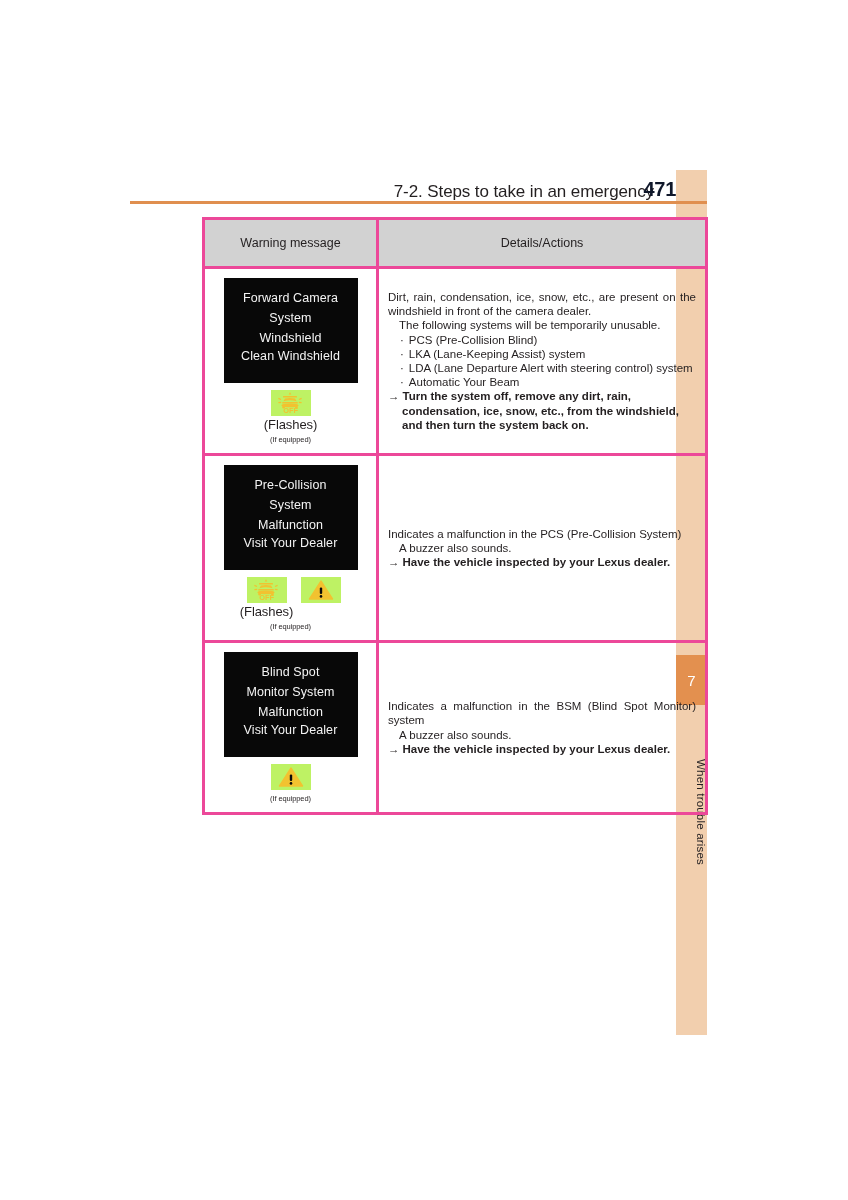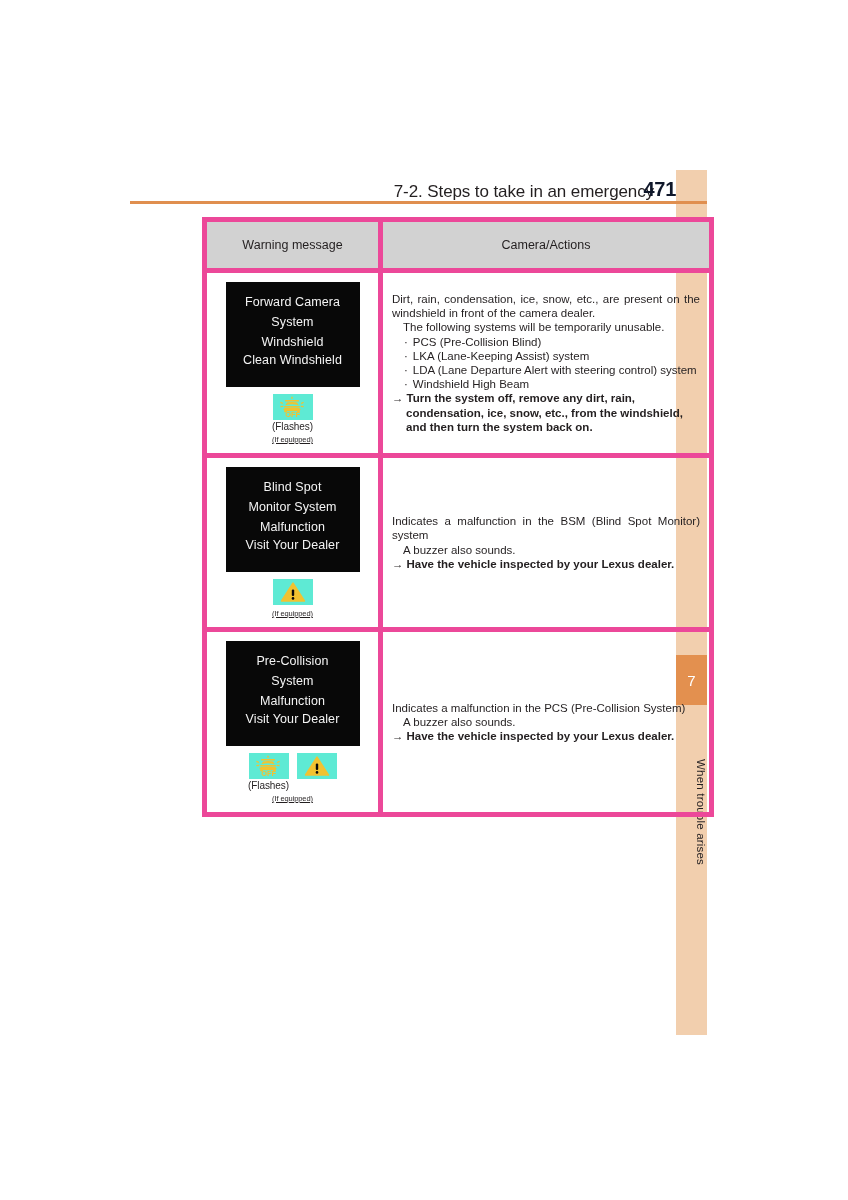--- a/index.html
+++ b/index.html
@@ -101,21 +101,21 @@
   
   .warn-table {
     position: absolute;
     left: 202px;
     top: 217px;
     width: 461px;
     border-collapse: collapse;
     table-layout: fixed;
   }
   .warn-table td, .warn-table th {
-    border: 5px solid #ec4899;
+    border: 3px solid #ec4899;
     vertical-align: middle;
     padding: 9px;
   }
   .warn-table th {
     background: #d2d2d2;
     font-weight: normal;
     font-size: 12.5px;
     height: 28px;
     color: #231f20;
   }
@@ -167,41 +167,40 @@
     min-height: 26px;
   }
   .icon-wrap {
     display: flex;
     flex-direction: column;
     align-items: center;
   }
   .icon-box {
     width: 40px;
     height: 26px;
-    background: #5eead4;
+    background: #bef264;
     display: flex;
     align-items: center;
     justify-content: center;
     position: relative;
   }
   .icon-caption {
-    font-size: 10px;
+    font-size: 13px;
     color: #231f20;
     margin-top: 1px;
     letter-spacing: -0.1px;
   }
   .icon-caption.blank { visibility: hidden; }
 
   .if-equipped {
     font-size: 7.5px;
     color: #231f20;
     margin-top: 3px;
     letter-spacing: -0.1px;
     text-align: center;
-    text-decoration: underline;
   }
 
   
   .det-cell {
     padding: 6px 6px 6px 5px;
     font-size: 11.5px;
     line-height: 14.2px;
     color: #231f20;
     text-align: justify;
   }
@@ -234,21 +233,21 @@
 <div class="page-header">
   <span class="header-title">7-2. Steps to take in an emergency</span>
   <span class="header-pagenum">471</span>
 </div>
 <div class="header-rule"></div>
 
 <table class="warn-table">
   <thead>
     <tr>
       <th class="col-msg">Warning message</th>
-      <th class="col-det">Camera/Actions</th>
+      <th class="col-det">Details/Actions</th>
     </tr>
   </thead>
   <tbody>
 
     <tr>
       <td class="msg-cell">
         <div class="display-panel">
           <div class="display-line">Forward Camera</div>
           <div class="display-line">System</div>
           <div class="display-line">Windshield</div>
@@ -276,51 +275,22 @@
           </div>
         </div>
         <div class="if-equipped">(If equipped)</div>
       </td>
       <td class="det-cell">
         <p class="det-p">Dirt, rain, condensation, ice, snow, etc., are present on the windshield in front of the camera dealer.</p>
         <p class="det-indent">The following systems will be temporarily unusable.</p>
         <p class="det-bullet"><span class="dot">·</span><span>PCS (Pre-Collision Blind)</span></p>
         <p class="det-bullet"><span class="dot">·</span><span>LKA (Lane-Keeping Assist) system</span></p>
         <p class="det-bullet"><span class="dot">·</span><span>LDA (Lane Departure Alert with steering control) system</span></p>
-        <p class="det-bullet"><span class="dot">·</span><span>Windshield High Beam</span></p>
+        <p class="det-bullet"><span class="dot">·</span><span>Automatic Your Beam</span></p>
         <p class="det-arrow"><span class="arw">→</span><span>Turn the system off, remove any dirt, rain, condensation, ice, snow, etc., from the windshield, and then turn the system back on.</span></p>
-      </td>
-    </tr>
-
-    <tr>
-      <td class="msg-cell">
-        <div class="display-panel">
-          <div class="display-line">Blind Spot</div>
-          <div class="display-line">Monitor System</div>
-          <div class="display-line">Malfunction</div>
-          <div class="display-bottom">Visit Your Dealer</div>
-        </div>
-        <div class="icon-row">
-          <div class="icon-wrap">
-            <div class="icon-box">
-              <svg width="34" height="24" viewBox="0 0 34 24">
-                <path d="M17 3.2 L28.4 21.0 L5.6 21.0 Z" fill="#f2c230" stroke="#f2c230" stroke-width="1.6" stroke-linejoin="round"></path>
-                <rect x="15.8" y="9.4" width="2.4" height="6.6" rx="1.1" fill="#0a0a0a"></rect>
-                <circle cx="17" cy="18.4" r="1.3" fill="#0a0a0a"></circle>
-              </svg>
-            </div>
-            <div class="icon-caption blank"></div>
-          </div>
-        </div>
-        <div class="if-equipped">(If equipped)</div>
-      </td>
-      <td class="det-cell centered">
-        <p class="det-p">Indicates a malfunction in the BSM (Blind Spot Monitor) system</p>
-        <p class="det-indent">A buzzer also sounds.</p>
-        <p class="det-arrow"><span class="arw">→</span><span>Have the vehicle inspected by your Lexus dealer.</span></p>
       </td>
     </tr>
 
     <tr>
       <td class="msg-cell">
         <div class="display-panel">
           <div class="display-line">Pre-Collision</div>
           <div class="display-line">System</div>
           <div class="display-line">Malfunction</div>
           <div class="display-bottom">Visit Your Dealer</div>
@@ -358,14 +328,43 @@
         </div>
         <div class="if-equipped">(If equipped)</div>
       </td>
       <td class="det-cell centered">
         <p class="det-p">Indicates a malfunction in the PCS (Pre-Collision System)</p>
         <p class="det-indent">A buzzer also sounds.</p>
         <p class="det-arrow"><span class="arw">→</span><span>Have the vehicle inspected by your Lexus dealer.</span></p>
       </td>
     </tr>
 
+    <tr>
+      <td class="msg-cell">
+        <div class="display-panel">
+          <div class="display-line">Blind Spot</div>
+          <div class="display-line">Monitor System</div>
+          <div class="display-line">Malfunction</div>
+          <div class="display-bottom">Visit Your Dealer</div>
+        </div>
+        <div class="icon-row">
+          <div class="icon-wrap">
+            <div class="icon-box">
+              <svg width="34" height="24" viewBox="0 0 34 24">
+                <path d="M17 3.2 L28.4 21.0 L5.6 21.0 Z" fill="#f2c230" stroke="#f2c230" stroke-width="1.6" stroke-linejoin="round"></path>
+                <rect x="15.8" y="9.4" width="2.4" height="6.6" rx="1.1" fill="#0a0a0a"></rect>
+                <circle cx="17" cy="18.4" r="1.3" fill="#0a0a0a"></circle>
+              </svg>
+            </div>
+            <div class="icon-caption blank"></div>
+          </div>
+        </div>
+        <div class="if-equipped">(If equipped)</div>
+      </td>
+      <td class="det-cell centered">
+        <p class="det-p">Indicates a malfunction in the BSM (Blind Spot Monitor) system</p>
+        <p class="det-indent">A buzzer also sounds.</p>
+        <p class="det-arrow"><span class="arw">→</span><span>Have the vehicle inspected by your Lexus dealer.</span></p>
+      </td>
+    </tr>
+
   </tbody>
 </table>
 
 </body></html>

